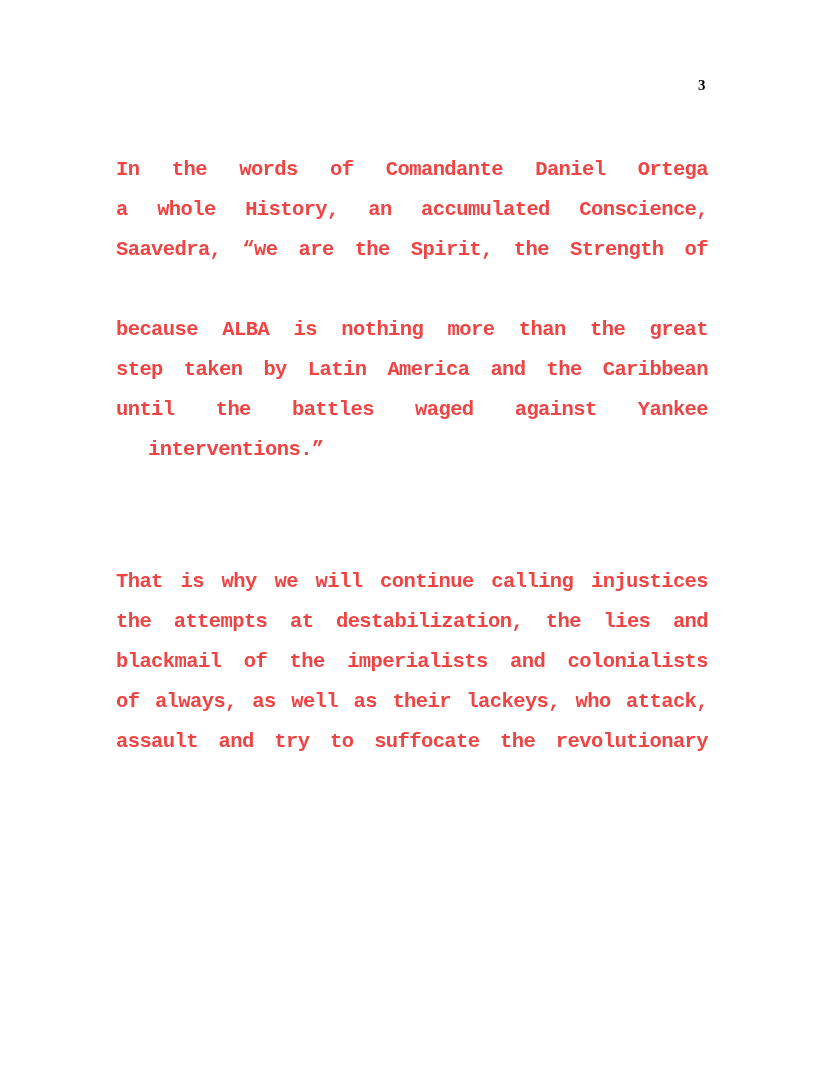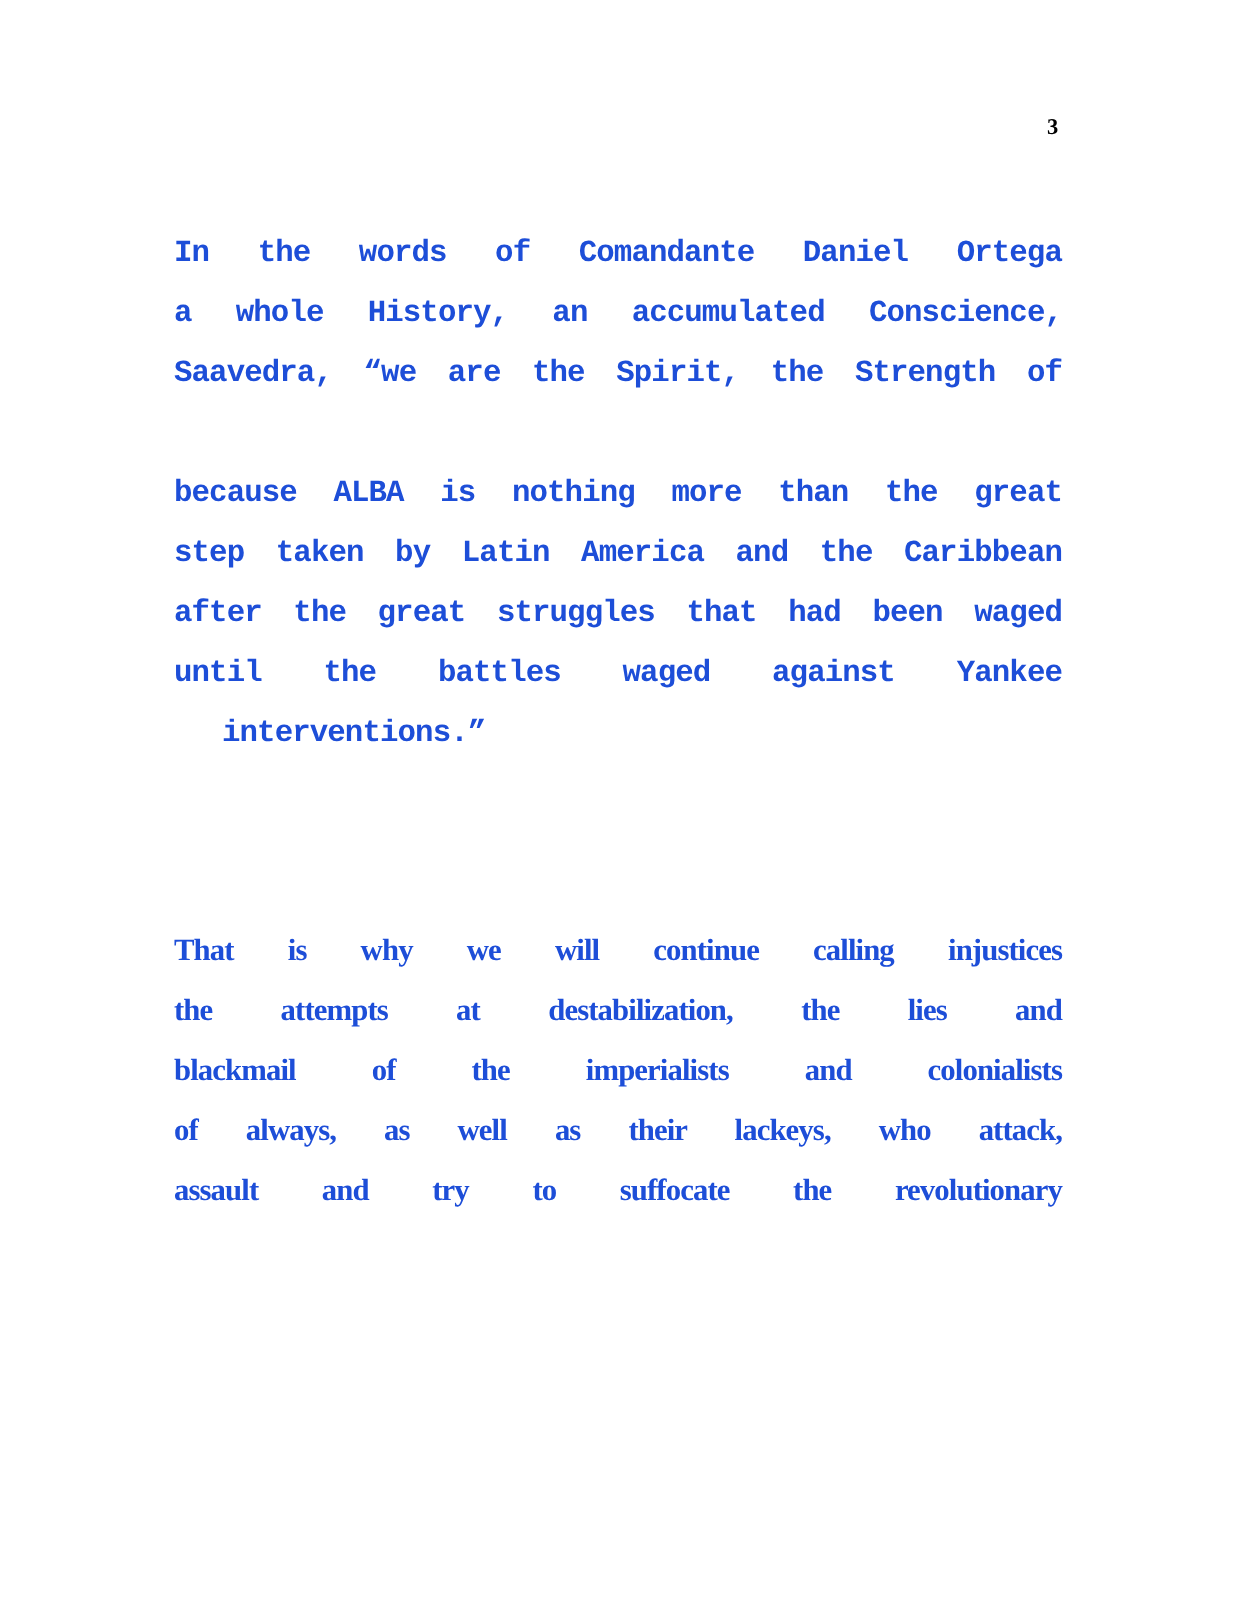--- a/index.html
+++ b/index.html
@@ -22,55 +22,54 @@
       font-size: 15px;
       color: #000;
     }
     .body-text {
       position: absolute;
       left: 116px;
       width: 592px;
       font-family: "Liberation Mono", monospace;
       font-weight: bold;
       font-size: 20.5px;
-      color: #1d4ed8;
+      color: #ef4444;
     }
     .line {
       display: block;
       height: 40px;
       line-height: 40px;
       text-align: justify;
       text-align-last: justify;
       white-space: normal;
       letter-spacing: -0.6px;
       word-spacing: 0;
     }
     .line.last {
       text-align-last: left;
       margin-left: 32px;
     }
     .para1 { top: 150px; }
     .para2 { top: 310px; }
-    .para3 { top: 614px; font-family: Liberation Serif, serif; }
+    .para3 { top: 562px; }
   </style>
 </head>
 <body>
 
 <div class="page-number">3</div>
 
 <div class="body-text para1">
   <span class="line">In the words of Comandante Daniel Ortega</span>
   <span class="line">a whole History, an accumulated Conscience,</span>
   <span class="line">Saavedra, “we are the Spirit, the Strength of</span>
 </div>
 
 <div class="body-text para2">
   <span class="line">because ALBA is nothing more than the great</span>
   <span class="line">step taken by Latin America and the Caribbean</span>
-  <span class="line">after the great struggles that had been waged</span>
   <span class="line">until the battles waged against Yankee</span>
   <span class="line last">interventions.”</span>
 </div>
 
 <div class="body-text para3">
   <span class="line">That is why we will continue calling injustices</span>
   <span class="line">the attempts at destabilization, the lies and</span>
   <span class="line">blackmail of the imperialists and colonialists</span>
   <span class="line">of always, as well as their lackeys, who attack,</span>
   <span class="line">assault and try to suffocate the revolutionary</span>

